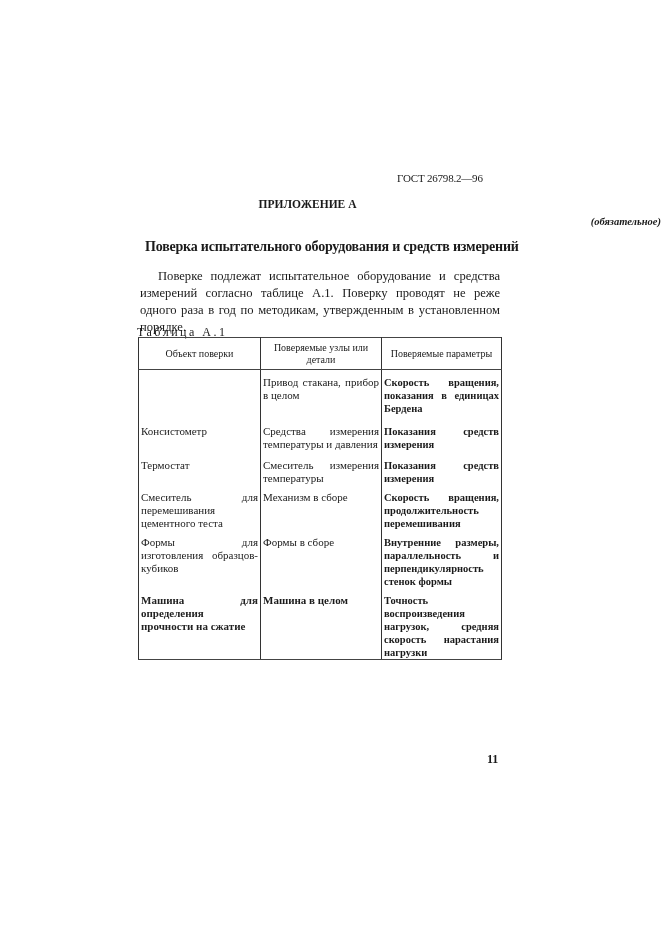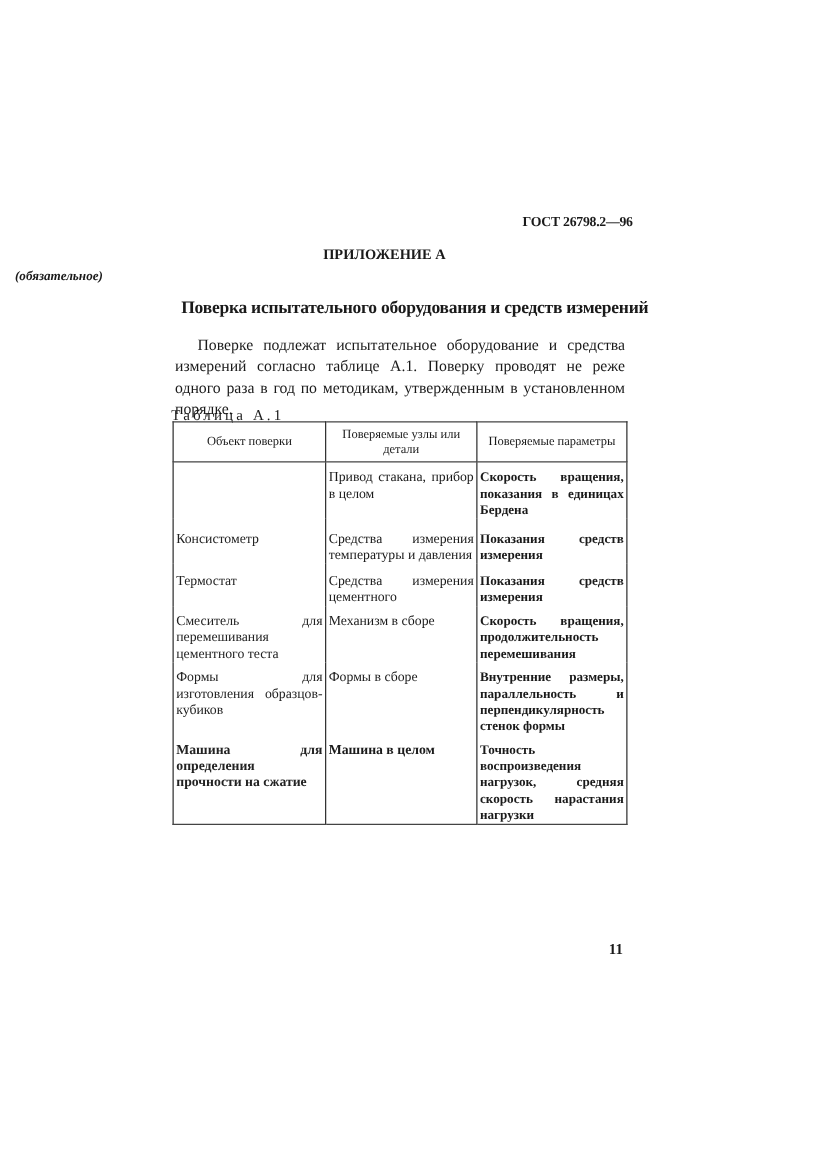--- a/index.html
+++ b/index.html
@@ -1,23 +1,23 @@
 <!DOCTYPE html>
 <html><head>
 <meta charset="utf-8">
 <style>
   html, body { margin: 0; padding: 0; }
   body {
     width: 661px; height: 935px; background: #ffffff; position: relative; overflow: hidden;
     font-family: "Liberation Serif", "DejaVu Serif", serif; color: #1a1a1a;
   }
   .abs { position: absolute; }
-  .std-code { left: 418px; top: 172px; font-size: 11px; font-weight: bold; letter-spacing: -0.2px; }
+  .std-code { left: 397px; top: 172px; font-size: 11px; font-weight: normal; letter-spacing: -0.2px; }
   .appendix { left: 0; width: 603px; top: 198px; text-align: center; font-size: 11.5px; font-weight: bold; padding-left: 12px; box-sizing: border-box; }
-  .appendix-status { left: 0; width: 661px; top: 216px; text-align: left; font-size: 10.5px; font-style: italic; font-weight: bold; padding-left: 12px; box-sizing: border-box; }
+  .appendix-status { left: 0; width: 661px; top: 216px; text-align: right; font-size: 10.5px; font-style: italic; font-weight: bold; padding-left: 12px; box-sizing: border-box; }
   .section-title { left: 145px; top: 239px; font-size: 14px; font-weight: bold; letter-spacing: -0.2px; }
   .para { left: 140px; width: 360px; top: 268px; font-size: 12.6px; line-height: 17px; text-align: justify; text-indent: 18px; }
   .table-caption { left: 137px; top: 325px; font-size: 12px; letter-spacing: 2.5px; }
   table.tbl {
     position: absolute; left: 138px; top: 337px; width: 363px; border-collapse: collapse; table-layout: fixed;
     font-size: 11px; line-height: 13px;
   }
   .tbl th, .tbl td { border-left: 1.3px solid #333; border-right: 1.3px solid #333; vertical-align: top; padding: 0 2px; }
   .tbl th { border-top: 1.3px solid #444; border-bottom: 1.3px solid #444; font-weight: normal; font-size: 10px; line-height: 12px; text-align: center; vertical-align: middle; height: 31px; }
   .tbl tr.last td { border-bottom: 1.3px solid #444; font-weight: bold; }
@@ -64,21 +64,21 @@
       <td style="padding-top:10px">
           <span class="cellblk">Средства измерения температуры и давления</span>
         </td>
       <td class="c3" style="padding-top:10px">
           <span class="cellblk">Показания средств измерения</span>
         </td>
     </tr>
     <tr>
       <td class="c1" style="padding-top:8px">Термостат</td>
       <td style="padding-top:8px">
-          <span class="cellblk">Средства измерения цементного</span>
+          <span class="cellblk">Смеситель измерения температуры</span>
         </td>
       <td class="c3" style="padding-top:8px">
           <span class="cellblk">Показания средств измерения</span>
         </td>
     </tr>
     <tr>
       <td class="c1" style="padding-top:6px">
           <span class="cellblk">Смеситель для перемешивания цементного теста</span>
         </td>
       <td style="padding-top:6px">Механизм в сборе</td>

